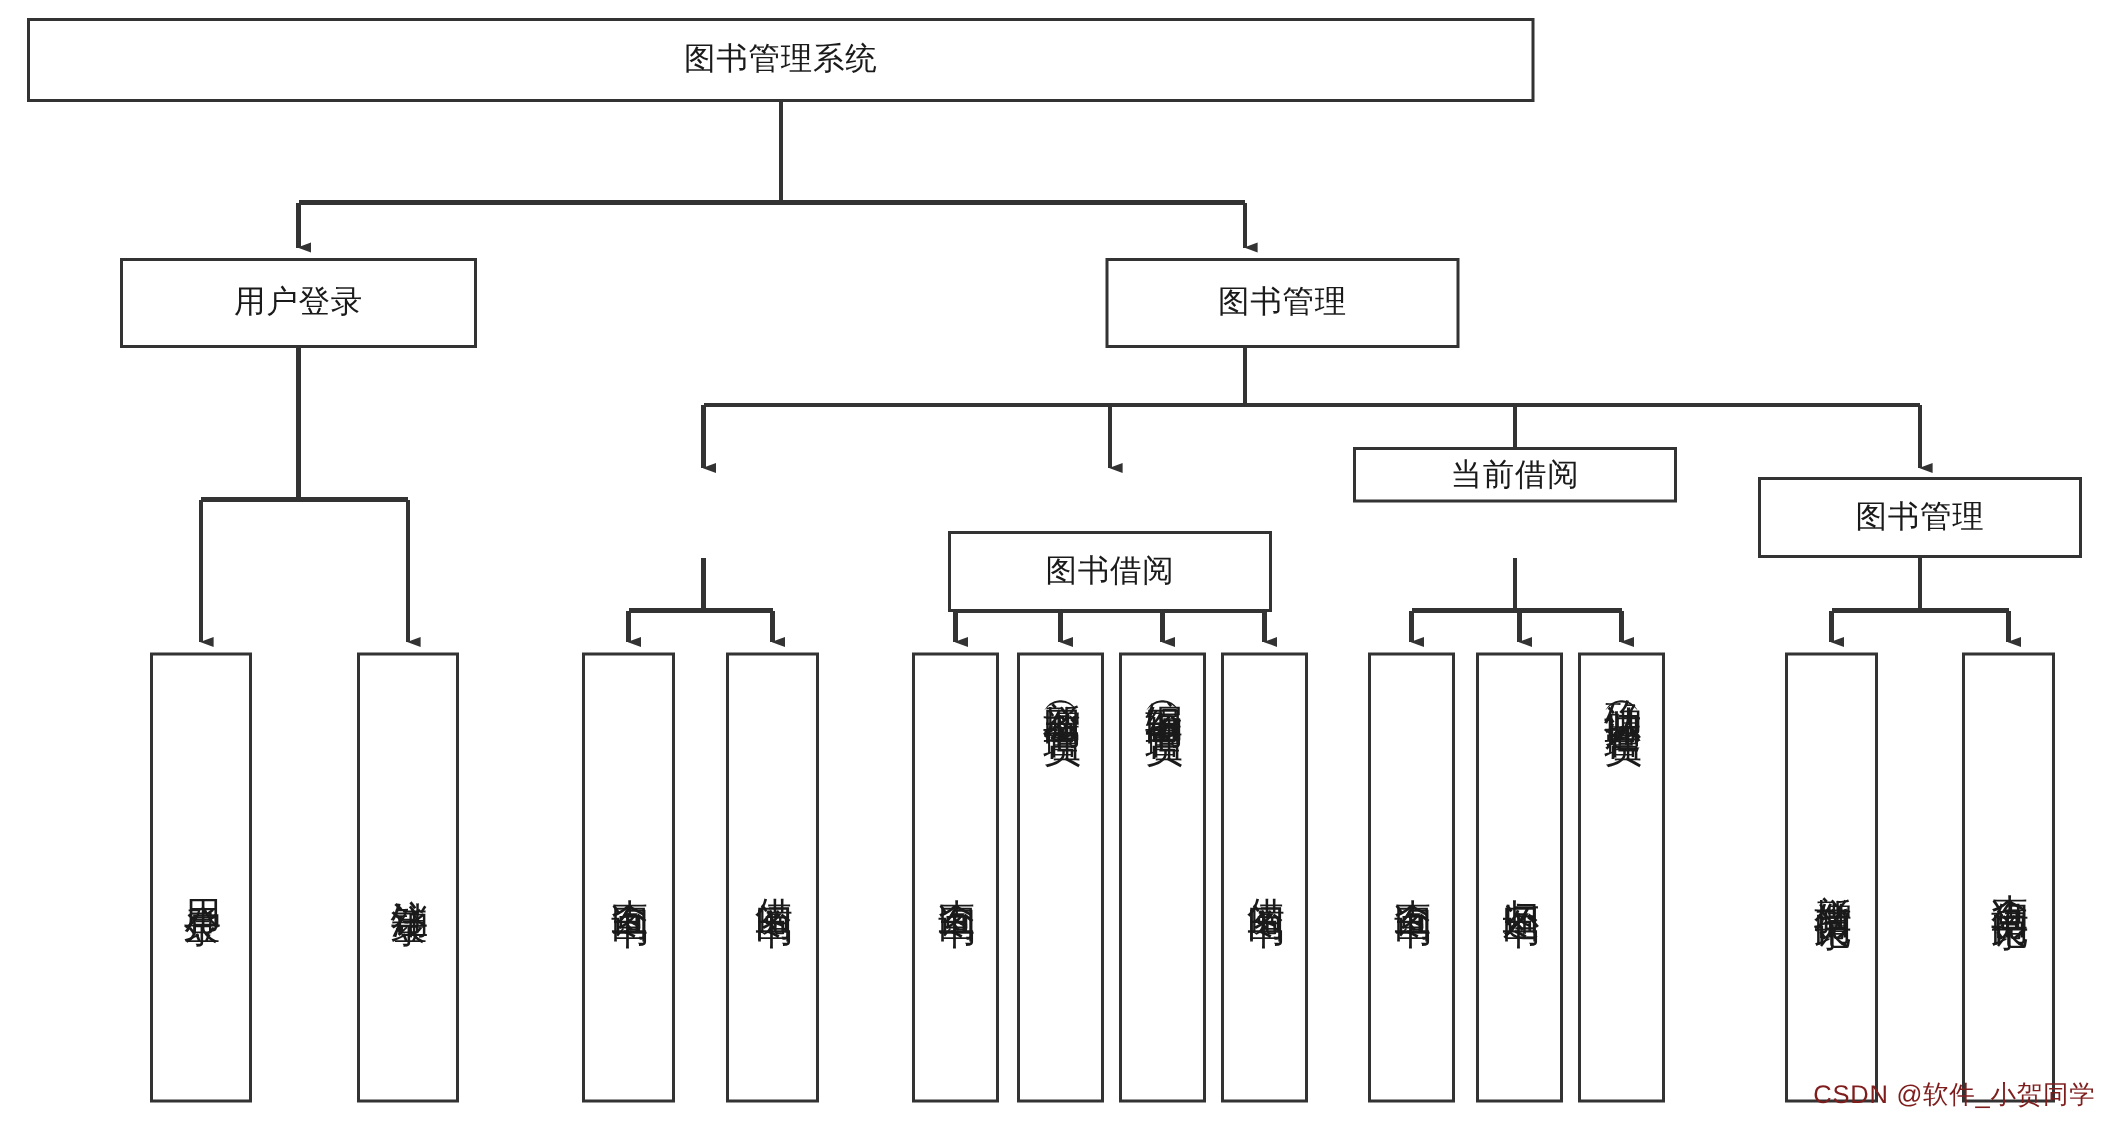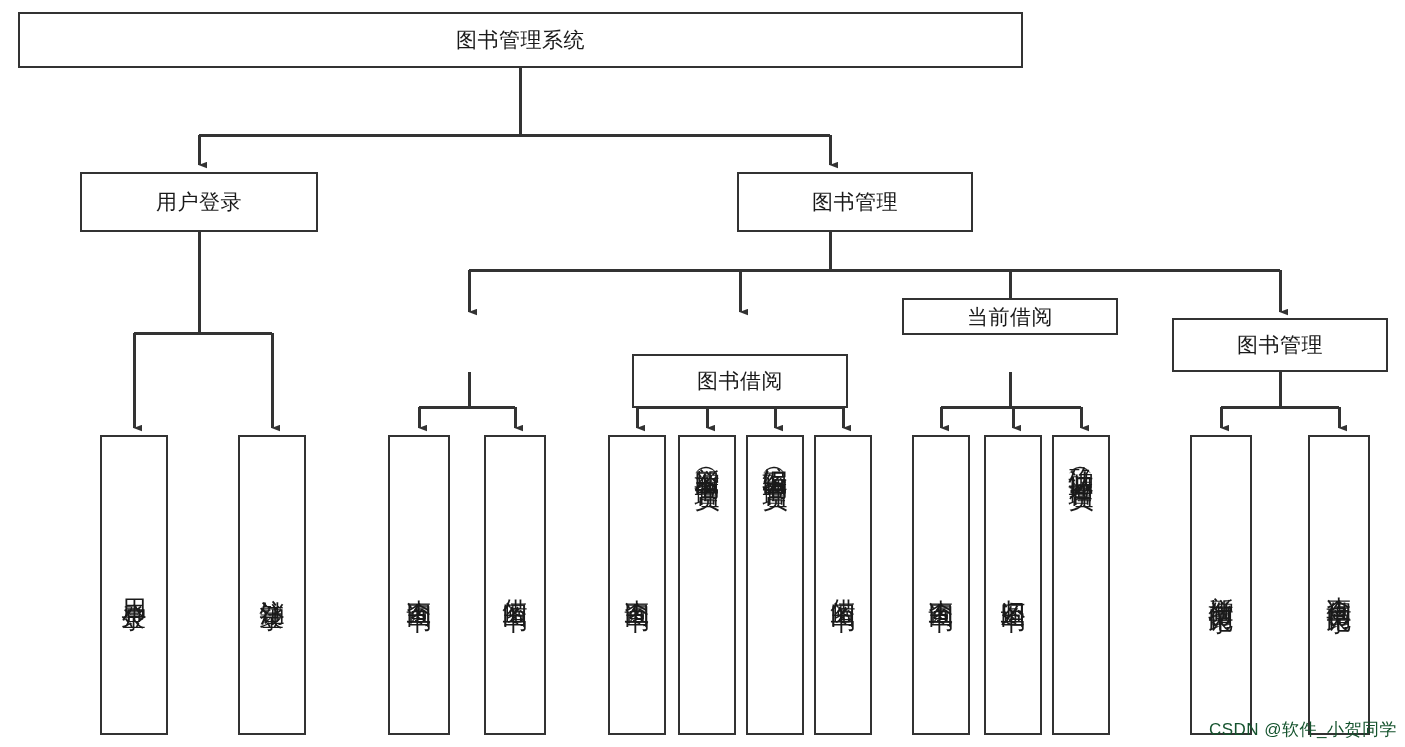--- a/index.html
+++ b/index.html
@@ -62,21 +62,21 @@
   }
   .node.vert.midalign {
     align-items: center;
     padding-top: 0;
   }
   #watermark {
     position: absolute;
     right: 8px;
     bottom: 6px;
     font-size: 17px;
-    color: #14532d;
+    color: #7f1d1d;
     letter-spacing: 0.5px;
     white-space: nowrap;
     user-select: none;
   }
 </style>
 </head>
 <body>
 
 <div id="diagram-root">
 

